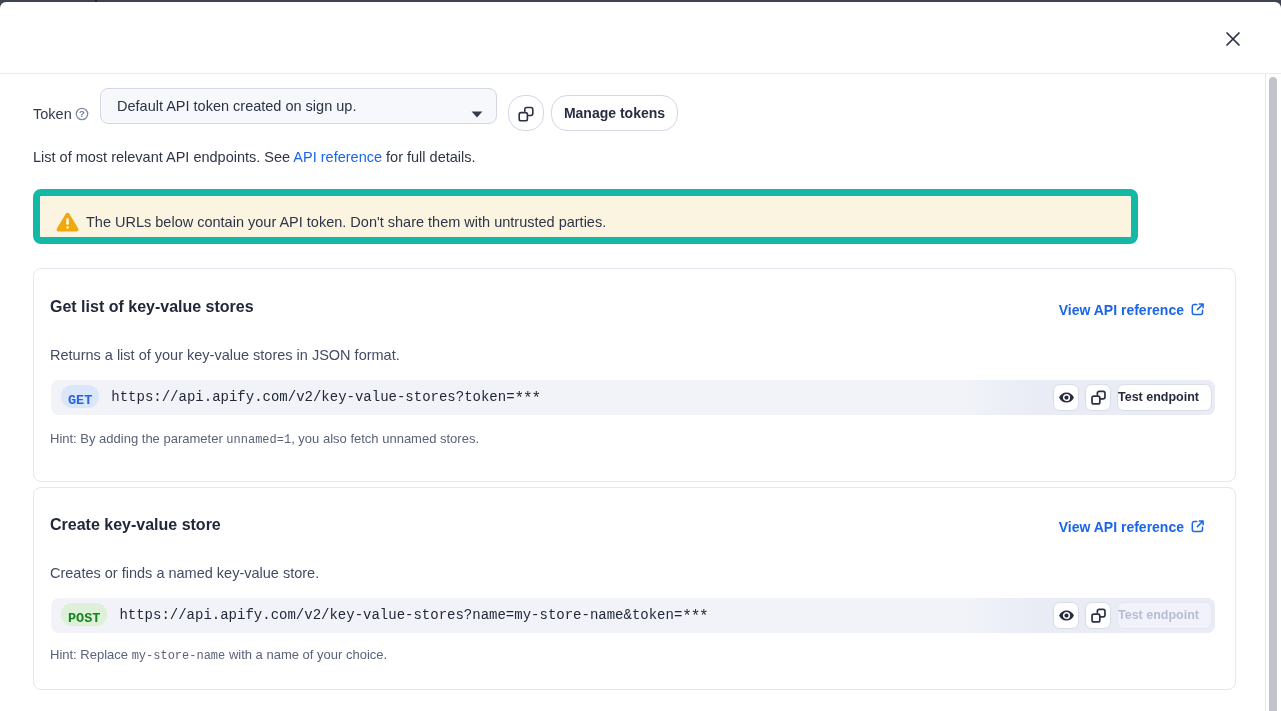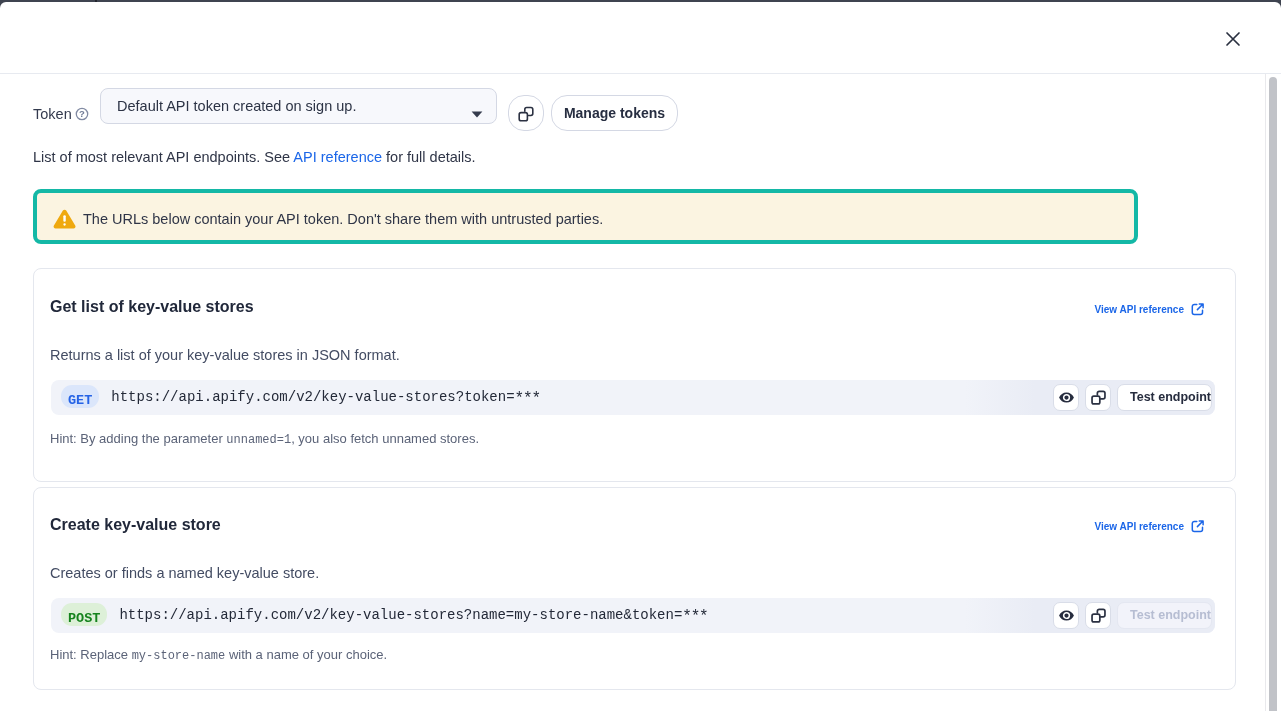--- a/index.html
+++ b/index.html
@@ -17,40 +17,40 @@
   .lbl { left:33px; top:105px; font-size:14.5px; color:#333a4e; line-height:19px; }
   .helpic { left:74px; top:106px; }
   .select { left:100px; top:88px; width:397px; height:36px; background:#f7f8fc; border:1px solid #d4d8e4; border-radius:8px; font-size:14.5px; color:#2c3345; line-height:34px; padding-left:16px; }
   .caret { left:471px; top:111px; }
   .btn { background:#fff; border:1px solid #d4d8e4; border-radius:16px; }
   .copybtn { left:508px; top:95px; width:36px; height:36px; display:flex; align-items:center; justify-content:center; }
   .managebtn { left:551px; top:95px; width:127px; height:36px; font-size:14px; font-weight:700; color:#272e41; text-align:center; line-height:34px; }
   .line2 { left:33px; top:148px; font-size:14.5px; color:#2f3547; line-height:18px; }
   a.blue { color:#1b66e8; text-decoration:none; }
   
-  .warn { left:33px; top:189px; width:1105px; height:55px; background:#fbf4e1; border:4px solid #14b8a6; border-radius:8px; }
+  .warn { left:33px; top:189px; width:1105px; height:55px; background:#fbf4e1; border:7px solid #14b8a6; border-radius:8px; }
   .warnic { left:16px; top:16px; }
   .warntxt { position:absolute; left:46px; top:0; line-height:53px; font-size:14.5px; color:#2f3547; }
   
   .card { left:33px; width:1203px; background:#fff; border:1px solid #e4e7ee; border-radius:8px; }
   .card1 { top:268px; height:214px; }
   .card2 { top:487px; height:203px; }
   .h3 { position:absolute; left:16px; font-size:16px; font-weight:700; color:#21283a; line-height:20px; }
-  .viewref { position:absolute; right:31px; display:flex; align-items:center; gap:7px; font-size:10px; font-weight:700; color:#1b66e8; line-height:16px; }
+  .viewref { position:absolute; right:31px; display:flex; align-items:center; gap:7px; font-size:14px; font-weight:700; color:#1b66e8; line-height:16px; }
   .desc { position:absolute; left:16px; font-size:14.5px; color:#434c63; line-height:17px;margin-top:7px; }
   .coderow { position:absolute; left:17px; width:1164px; height:35px; background:#f1f3f9; border-radius:8px; }
   .rowin { position:absolute; left:10px; top:-1px; height:35px; display:flex; align-items:center; }
   .badge { font-family:"Liberation Mono",monospace; font-size:13.5px; font-weight:700; height:23px; line-height:23px; padding:4px 7px; border-radius:11px; }
   .get { background:#dbe6fb; color:#2563e6; }
   .post { background:#ddf0d8; color:#15831d; }
   .url { font-family:"Liberation Mono",monospace; font-size:14px; color:#232938; margin-left:12px; }
   .st { position:relative; top:2.5px; font-size:16px; letter-spacing:-1.2px; }
   .rowbtns { position:absolute; right:0; top:0; height:35px; width:250px; display:flex; align-items:center; justify-content:flex-end; gap:6px; padding-right:3px; background:linear-gradient(90deg, rgba(233,236,245,0) 0px, #e9ecf5 70px); border-radius:0 8px 8px 0; }
   .sqbtn { width:26px; height:27px; background:#fff; border:1px solid #d9dde8; border-radius:7px; display:flex; align-items:center; justify-content:center; }
-  .testbtn { height:27px; width:95px; background:#fff; border:1px solid #d9dde8; border-radius:7px; font-size:12.5px; font-weight:700; color:#262c3e; text-align:right; line-height:25px; }
+  .testbtn { height:27px; width:95px; background:#fff; border:1px solid #d9dde8; border-radius:7px; font-size:12.5px; font-weight:700; color:#262c3e; text-align:left; line-height:25px; }
   .testbtn.dis { background:#f2f3fa; border-color:#e4e7f1; color:#b6bdd2; }
   .hint { position:absolute; left:16px; font-size:13px; color:#5b6378; line-height:16px; }
   .hint .mono { font-family:"Liberation Mono",monospace; font-size:12px; }
 </style>
 </head>
 <body>
 <div class="modal"></div>
 <div class="abs" style="left:95px;top:0;width:2px;height:2px;background:#23262e;"></div>
 <div class="abs title">API</div>
 <svg class="abs closex" width="16" height="16" viewBox="0 0 16 16">

